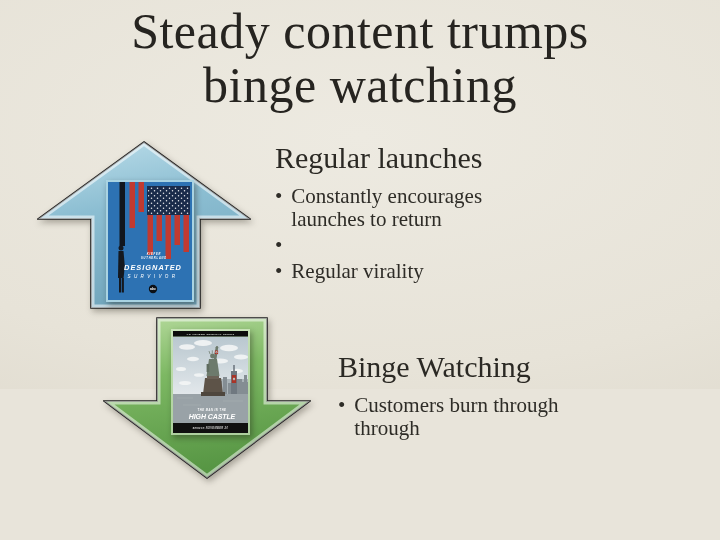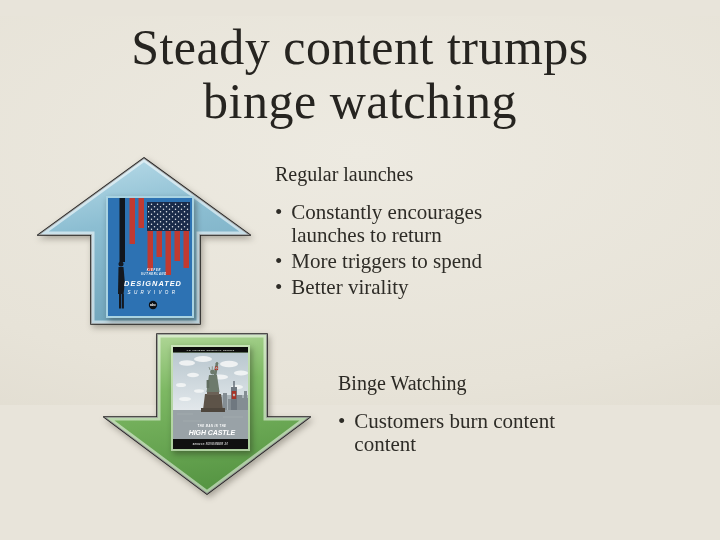--- a/index.html
+++ b/index.html
@@ -6,42 +6,41 @@
   body{
     width:720px;height:540px;overflow:hidden;
     font-family:"Liberation Serif", serif;
     background:#e8e4da;
   }
   .slide{
     position:relative;width:720px;height:389px;
     background:
       radial-gradient(ellipse 130% 110% at 50% 35%, #edeae1 0%, #e7e3d8 55%, #dbd6c9 100%);
     color:#2b2924;
-    margin-top:16px;
   }
   
   .title{
     position:absolute;top:4px;left:0;width:720px;
     text-align:center;font-size:50px;line-height:54px;
     color:#262420;letter-spacing:0.5px;
   }
   
   .arrow{position:absolute;filter:drop-shadow(2px 3px 3px rgba(45,40,28,0.35));}
   .arrow-up{left:37px;top:141px;width:214px;height:168px;}
   .arrow-down{left:103px;top:317px;width:208px;height:162px;}
   
   .poster{position:absolute;box-shadow:2px 3px 6px rgba(30,28,20,0.4);font-style:italic;}
   .poster svg{display:block;width:100%;height:100%;}
   .poster-ds{left:106px;top:180px;width:84px;height:118px;border:2px solid #a9d3e2;}
   .poster-hc{left:171px;top:329px;width:75px;height:102px;border:2px solid rgba(235,245,225,0.55);}
   
   .text-block{position:absolute;}
   .block-regular{left:275px;top:140px;width:260px;}
   .block-binge{left:338px;top:349px;width:270px;}
-  .heading{font-size:20px;line-height:36px;color:#2b2924;margin-bottom:9px;}
+  .heading{font-size:30px;line-height:36px;color:#2b2924;margin-bottom:9px;}
   .bullets{width:240px;}
   .bullet-row{display:flex;gap:9px;font-size:21px;line-height:23px;margin-bottom:3px;color:#2e2c27;}
   .bullet-row .dot{flex:0 0 auto;}
   .poster text{font-family:"Liberation Sans", sans-serif;}
 </style>
 </head>
 <body>
 
 <div class="slide">
 
@@ -106,25 +105,24 @@
 
   <div class="text-block block-regular">
     <div class="heading">Regular launches</div>
     <div class="bullets">
       <div class="bullet-row">
         <span class="dot">•</span>
         <span>Constantly encourages launches to return</span>
       </div>
       <div class="bullet-row">
         <span class="dot">•</span>
-        <span>More triggers to spend</span>
-      </div>
-      <div class="bullet-row">
-        <span class="dot">•</span>
-        <span>Better virality</span>
+      </div>
+      <div class="bullet-row">
+        <span class="dot">•</span>
+        <span>Regular virality</span>
       </div>
     </div>
   </div>
 
   <svg class="arrow arrow-down" viewBox="0 0 208 162">
     <defs>
       <linearGradient id="gDn" x1="0" y1="0" x2="0.2" y2="1">
         <stop offset="0" stop-color="#b7db9e"></stop>
         <stop offset="0.4" stop-color="#7db863"></stop>
         <stop offset="1" stop-color="#579644"></stop>
@@ -210,18 +208,18 @@
       <rect x="0" y="92" width="75" height="10" fill="#101010"></rect>
       <text x="37.5" y="98.3" font-size="2.7" font-weight="bold" letter-spacing="0.3" fill="#cfcfcf" text-anchor="middle">amazon   NOVEMBER 20</text>
     </svg>
   </div>
 
   <div class="text-block block-binge">
     <div class="heading">Binge Watching</div>
     <div class="bullets">
       <div class="bullet-row">
         <span class="dot">•</span>
-        <span>Customers burn content content</span>
+        <span>Customers burn through through</span>
       </div>
     </div>
   </div>
 
 </div>
 
 </body></html>

